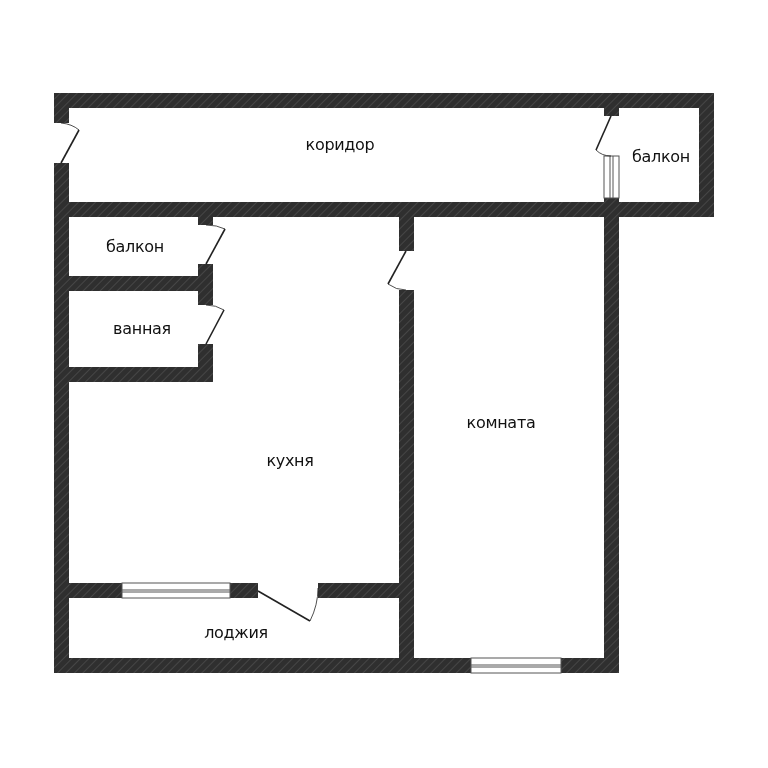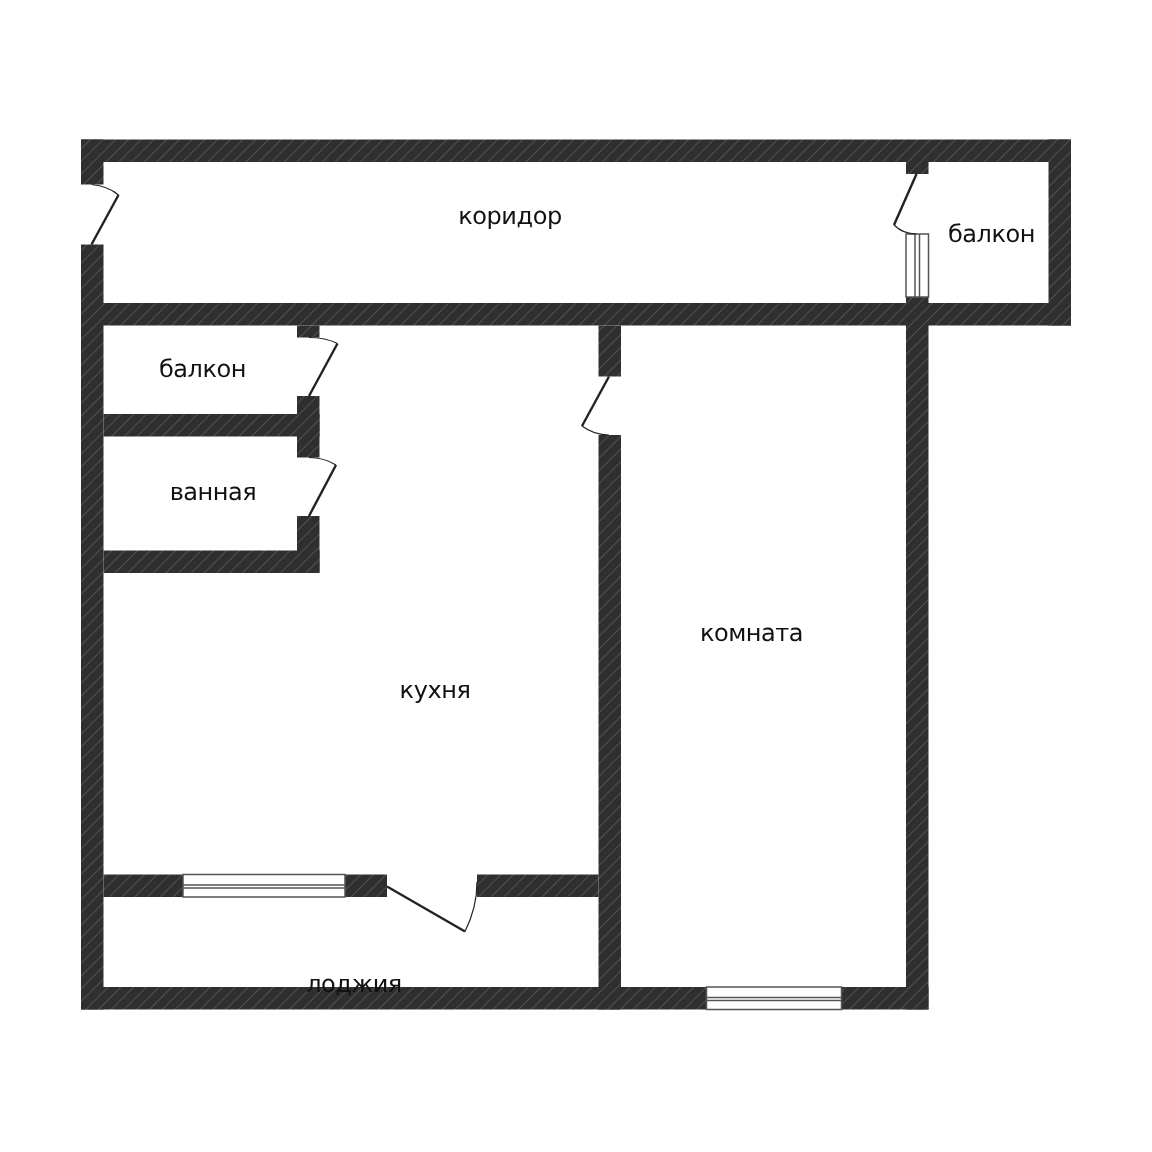--- a/index.html
+++ b/index.html
@@ -110,14 +110,14 @@
       </g>
     </g>
   </svg>
 
   <span class="room-label" style="left:296px; top:144px;margin-left:44px;">коридор</span>
   <span class="room-label" style="left:661px; top:156px;">балкон</span>
   <span class="room-label" style="left:135px; top:246px;">балкон</span>
   <span class="room-label" style="left:142px; top:328px;">ванная</span>
   <span class="room-label" style="left:262px; top:460px;margin-left:28px;">кухня</span>
   <span class="room-label" style="left:501px; top:422px;text-align:right;">комната</span>
-  <span class="room-label" style="left:236px; top:656px;">лоджия</span>
+  <span class="room-label" style="left:236px; top:632px;">лоджия</span>
 </div>
 
 </body></html>

